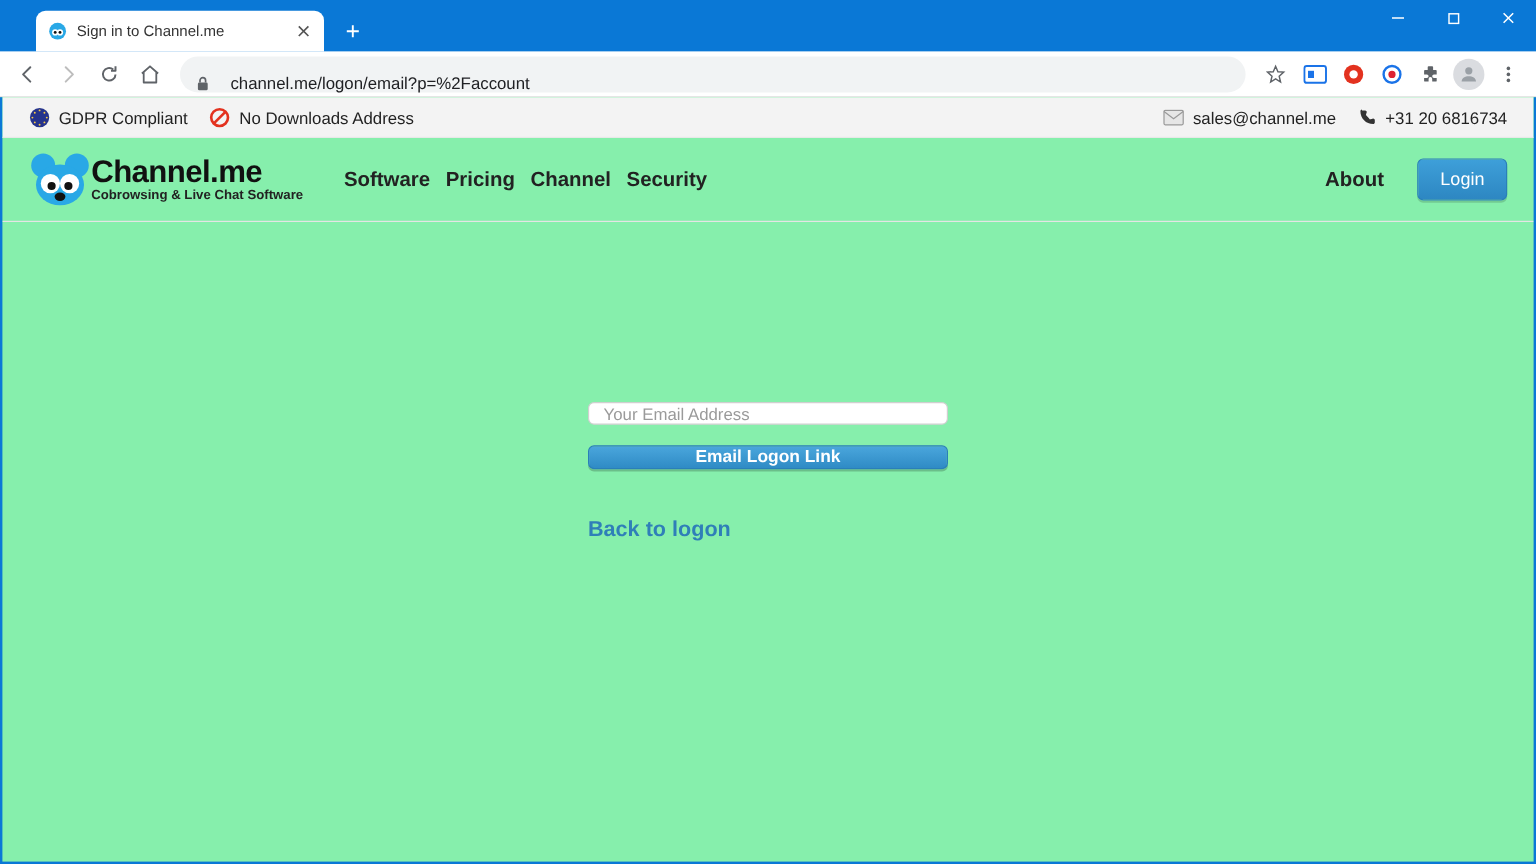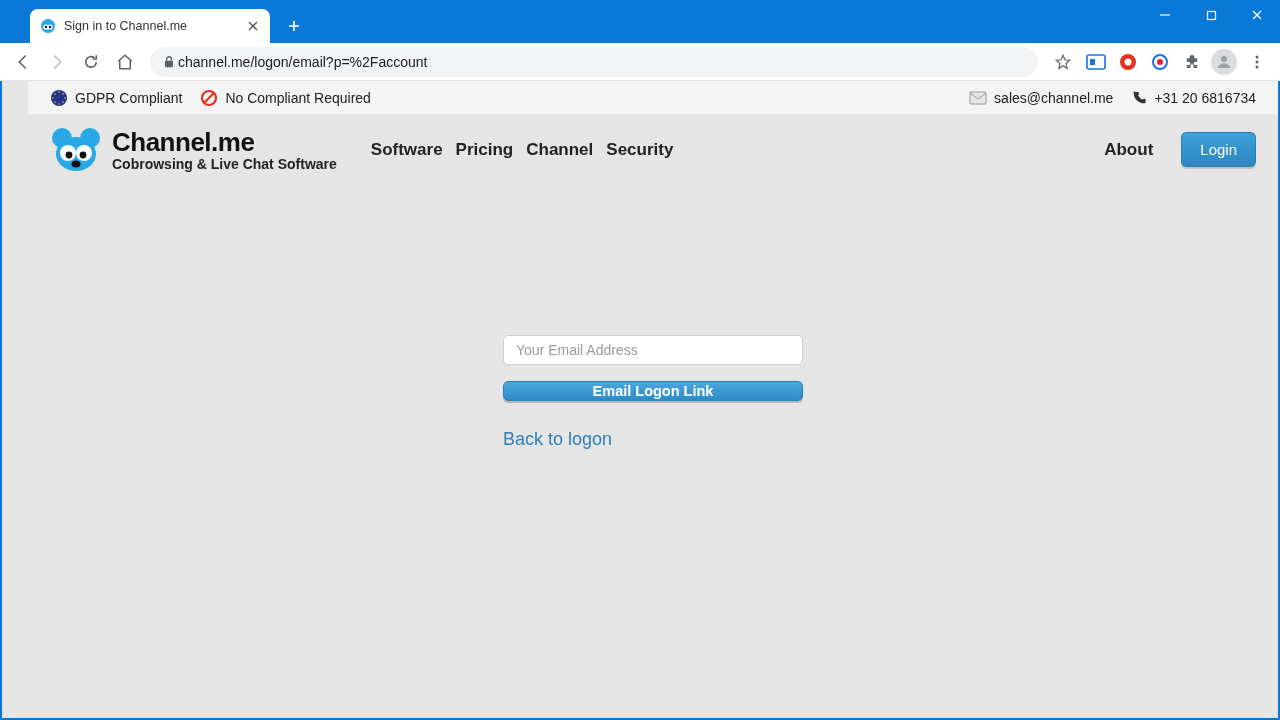--- a/index.html
+++ b/index.html
@@ -10,48 +10,48 @@
   .tab { background:#fff; height:34px; width:240px; border-top-left-radius:8px; border-top-right-radius:8px; display:flex; align-items:center; padding:0 10px; gap:8px; position:relative;}
   .tab .favicon { width:16px; height:16px; }
   .tab .tab-title { font-size:12.5px; color:#333; flex:1; white-space:nowrap; overflow:hidden; text-overflow:ellipsis;}
   .tab .tab-close { width:14px; height:14px; display:flex; align-items:center; justify-content:center; color:#555; cursor:pointer; font-size:14px;}
   .newtab { width:28px; height:28px; margin-left:10px; margin-bottom:3px; display:flex; align-items:center; justify-content:center; color:#fff; cursor:pointer; border-radius:4px;}
   .win-controls { display:flex; height:30px; align-self:flex-start;}
   .win-btn { width:46px; height:30px; display:flex; align-items:center; justify-content:center; color:#fff; cursor:pointer;}
   .addrbar { background:#fff; height:38px; display:flex; align-items:center; padding:0 8px; gap:4px; border-bottom:1px solid #e5e5e5;}
   .addr-icon-btn { width:30px; height:30px; display:flex; align-items:center; justify-content:center; color:#5f6368; border-radius:50%; cursor:pointer;}
   .addr-icon-btn.disabled { color:#b8b8b8; cursor:default;}
-  .omnibox { flex:1; height:30px; background:#f1f3f4; border-radius:15px; display:flex; align-items:center; padding:0 12px; gap:2px; color:#202124; font-size:14px; margin:0 6px;}
+  .omnibox { flex:1; height:30px; background:#f1f3f4; border-radius:15px; display:flex; align-items:flex-end; padding:0 12px; gap:16px; color:#202124; font-size:14px; margin:0 6px;}
   .omnibox .lock { color:#5f6368; }
   .ext-icon { width:28px; height:28px; display:flex; align-items:center; justify-content:center; cursor:pointer;}
   .avatar { width:26px; height:26px; border-radius:50%; background:#dadce0; display:flex; align-items:center; justify-content:center;}
   
-  .viewport { height:calc(720px - 43px - 38px); overflow:hidden; border-left:2px solid #0a78d6; border-right:2px solid #0a78d6; border-bottom:2px solid #0a78d6; background:#e5e5e5;padding-left:26px;}
+  .viewport { height:calc(720px - 43px - 38px); overflow:hidden; border-left:2px solid #0a78d6; border-right:2px solid #0a78d6; border-bottom:2px solid #0a78d6; background:#86efac;}
   
   .infobar { background:#f3f3f3; height:34px; display:flex; align-items:center; padding:0 22px; font-size:14px; color:#222; justify-content:space-between; border-bottom:1px solid #e8e8e8;}
   .infobar .left, .infobar .right { display:flex; align-items:center; gap:18px;}
   .info-item { display:flex; align-items:center; gap:7px;}
   
   .mainnav { height:70px; display:flex; align-items:center; padding:0 22px; border-bottom:1px solid #e5e5e5; gap:28px;}
-  .brand { display:flex; align-items:center; gap:10px; margin-right:6px;}
+  .brand { display:flex; align-items:center; gap:0; margin-right:6px;}
   .brand-text { display:flex; flex-direction:column; line-height:1;}
   .brand-name { font-size:26px; font-weight:800; color:#111; letter-spacing:-0.5px;}
-  .brand-sub { font-size:14px; font-weight:700; color:#222; margin-top:2px;}
+  .brand-sub { font-size:11px; font-weight:700; color:#222; margin-top:2px;}
   .nav-links { display:flex; gap:13px;}
   .nav-link { font-size:17px; font-weight:700; color:#222; cursor:pointer;}
   .nav-spacer { flex:1;}
   .about-link { font-size:17px; font-weight:700; color:#222; cursor:pointer;text-align:right;}
   .login-btn { background:linear-gradient(#3e9fd9,#2d87c2); color:#fff; font-weight:400; font-size:15px; padding:8px 18px; border-radius:5px; border:1px solid #2a7fb8; cursor:pointer; box-shadow:0 2px 0 rgba(0,0,0,0.15);text-align:center;}
   
   .form-wrap { width:300px; margin:150px auto 0;}
   .form-label { font-size:18px; font-weight:700; color:#111; margin-bottom:10px;}
-  .email-input { width:100%; height:30px; border:1px solid #cfcfcf; border-radius:5px; padding:0 12px; font-size:14px; color:#333; background:#fff;}
+  .email-input { width:100%; height:19px; border:1px solid #cfcfcf; border-radius:5px; padding:0 12px; font-size:14px; color:#333; background:#fff;}
   .email-input::placeholder { color:#9a9a9a;}
   .submit-btn { width:100%; margin-top:16px; height:20px; background:linear-gradient(#4aa6dc,#2f8bc5); color:#fff; font-weight:700; font-size:14.5px; border:1px solid #2a7fb8; border-radius:5px; cursor:pointer; box-shadow:0 2px 0 rgba(0,0,0,0.2);}
-  .back-link { display:inline-block; margin-top:28px; font-size:18px; color:#2f7fb8; cursor:pointer;}
+  .back-link { display:inline-block; margin-top:40px; font-size:18px; color:#2f7fb8; cursor:pointer;font-weight:bold;}
   
   svg { display:block; }
 </style>
 </head>
 <body>
 
 <div class="titlebar">
   <div class="tab-strip">
     <div class="tab">
       <span class="favicon">
@@ -193,21 +193,21 @@
           </span>
         <span>GDPR Compliant</span>
       </div>
       <div class="info-item">
         <span>
             <svg width="18" height="18" viewBox="0 0 18 18">
               <circle cx="9" cy="9" r="7" fill="none" stroke="#e3321f" stroke-width="2.2"></circle>
               <line x1="4" y1="14" x2="14" y2="4" stroke="#e3321f" stroke-width="2.2"></line>
             </svg>
           </span>
-        <span>No Compliant Required</span>
+        <span>No Downloads Address</span>
       </div>
     </div>
     <div class="right">
       <div class="info-item">
         <span>
             <svg width="18" height="14" viewBox="0 0 18 14">
               <rect x="1" y="1" width="16" height="12" rx="1" fill="#e6e6e6" stroke="#999"></rect>
               <path d="M1 2 L9 8 L17 2" fill="none" stroke="#999" stroke-width="1"></path>
             </svg>
           </span>

